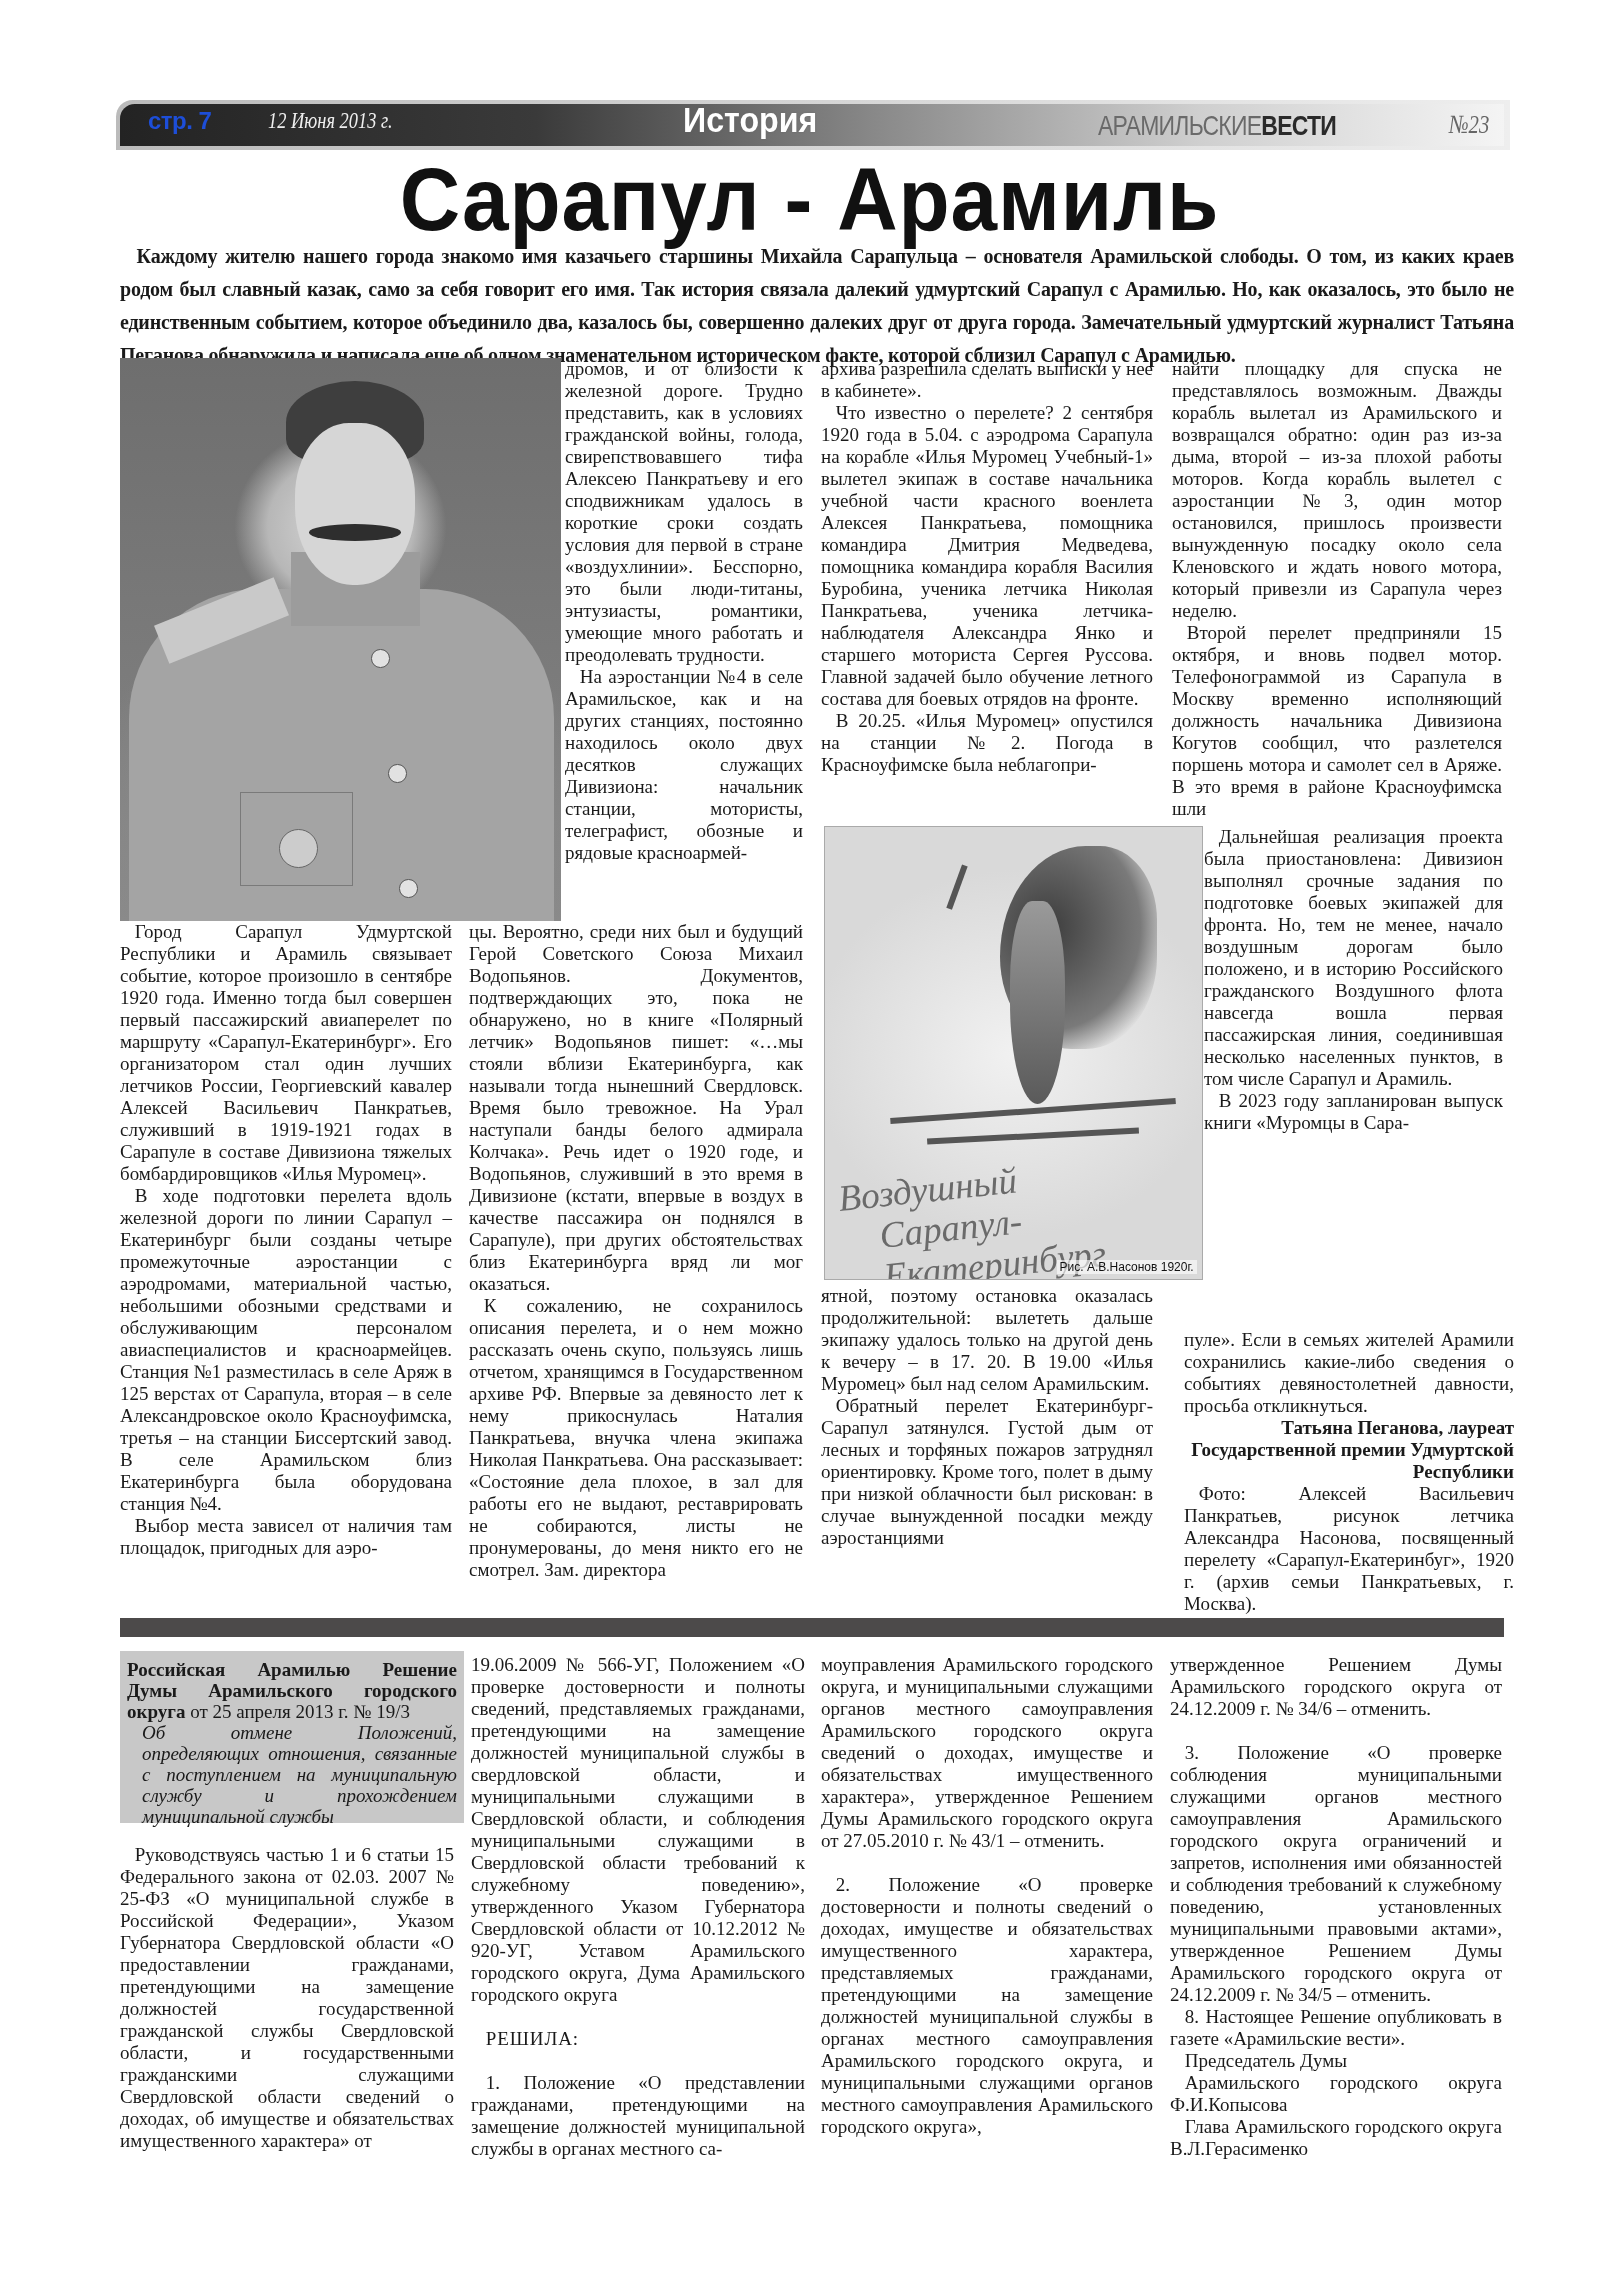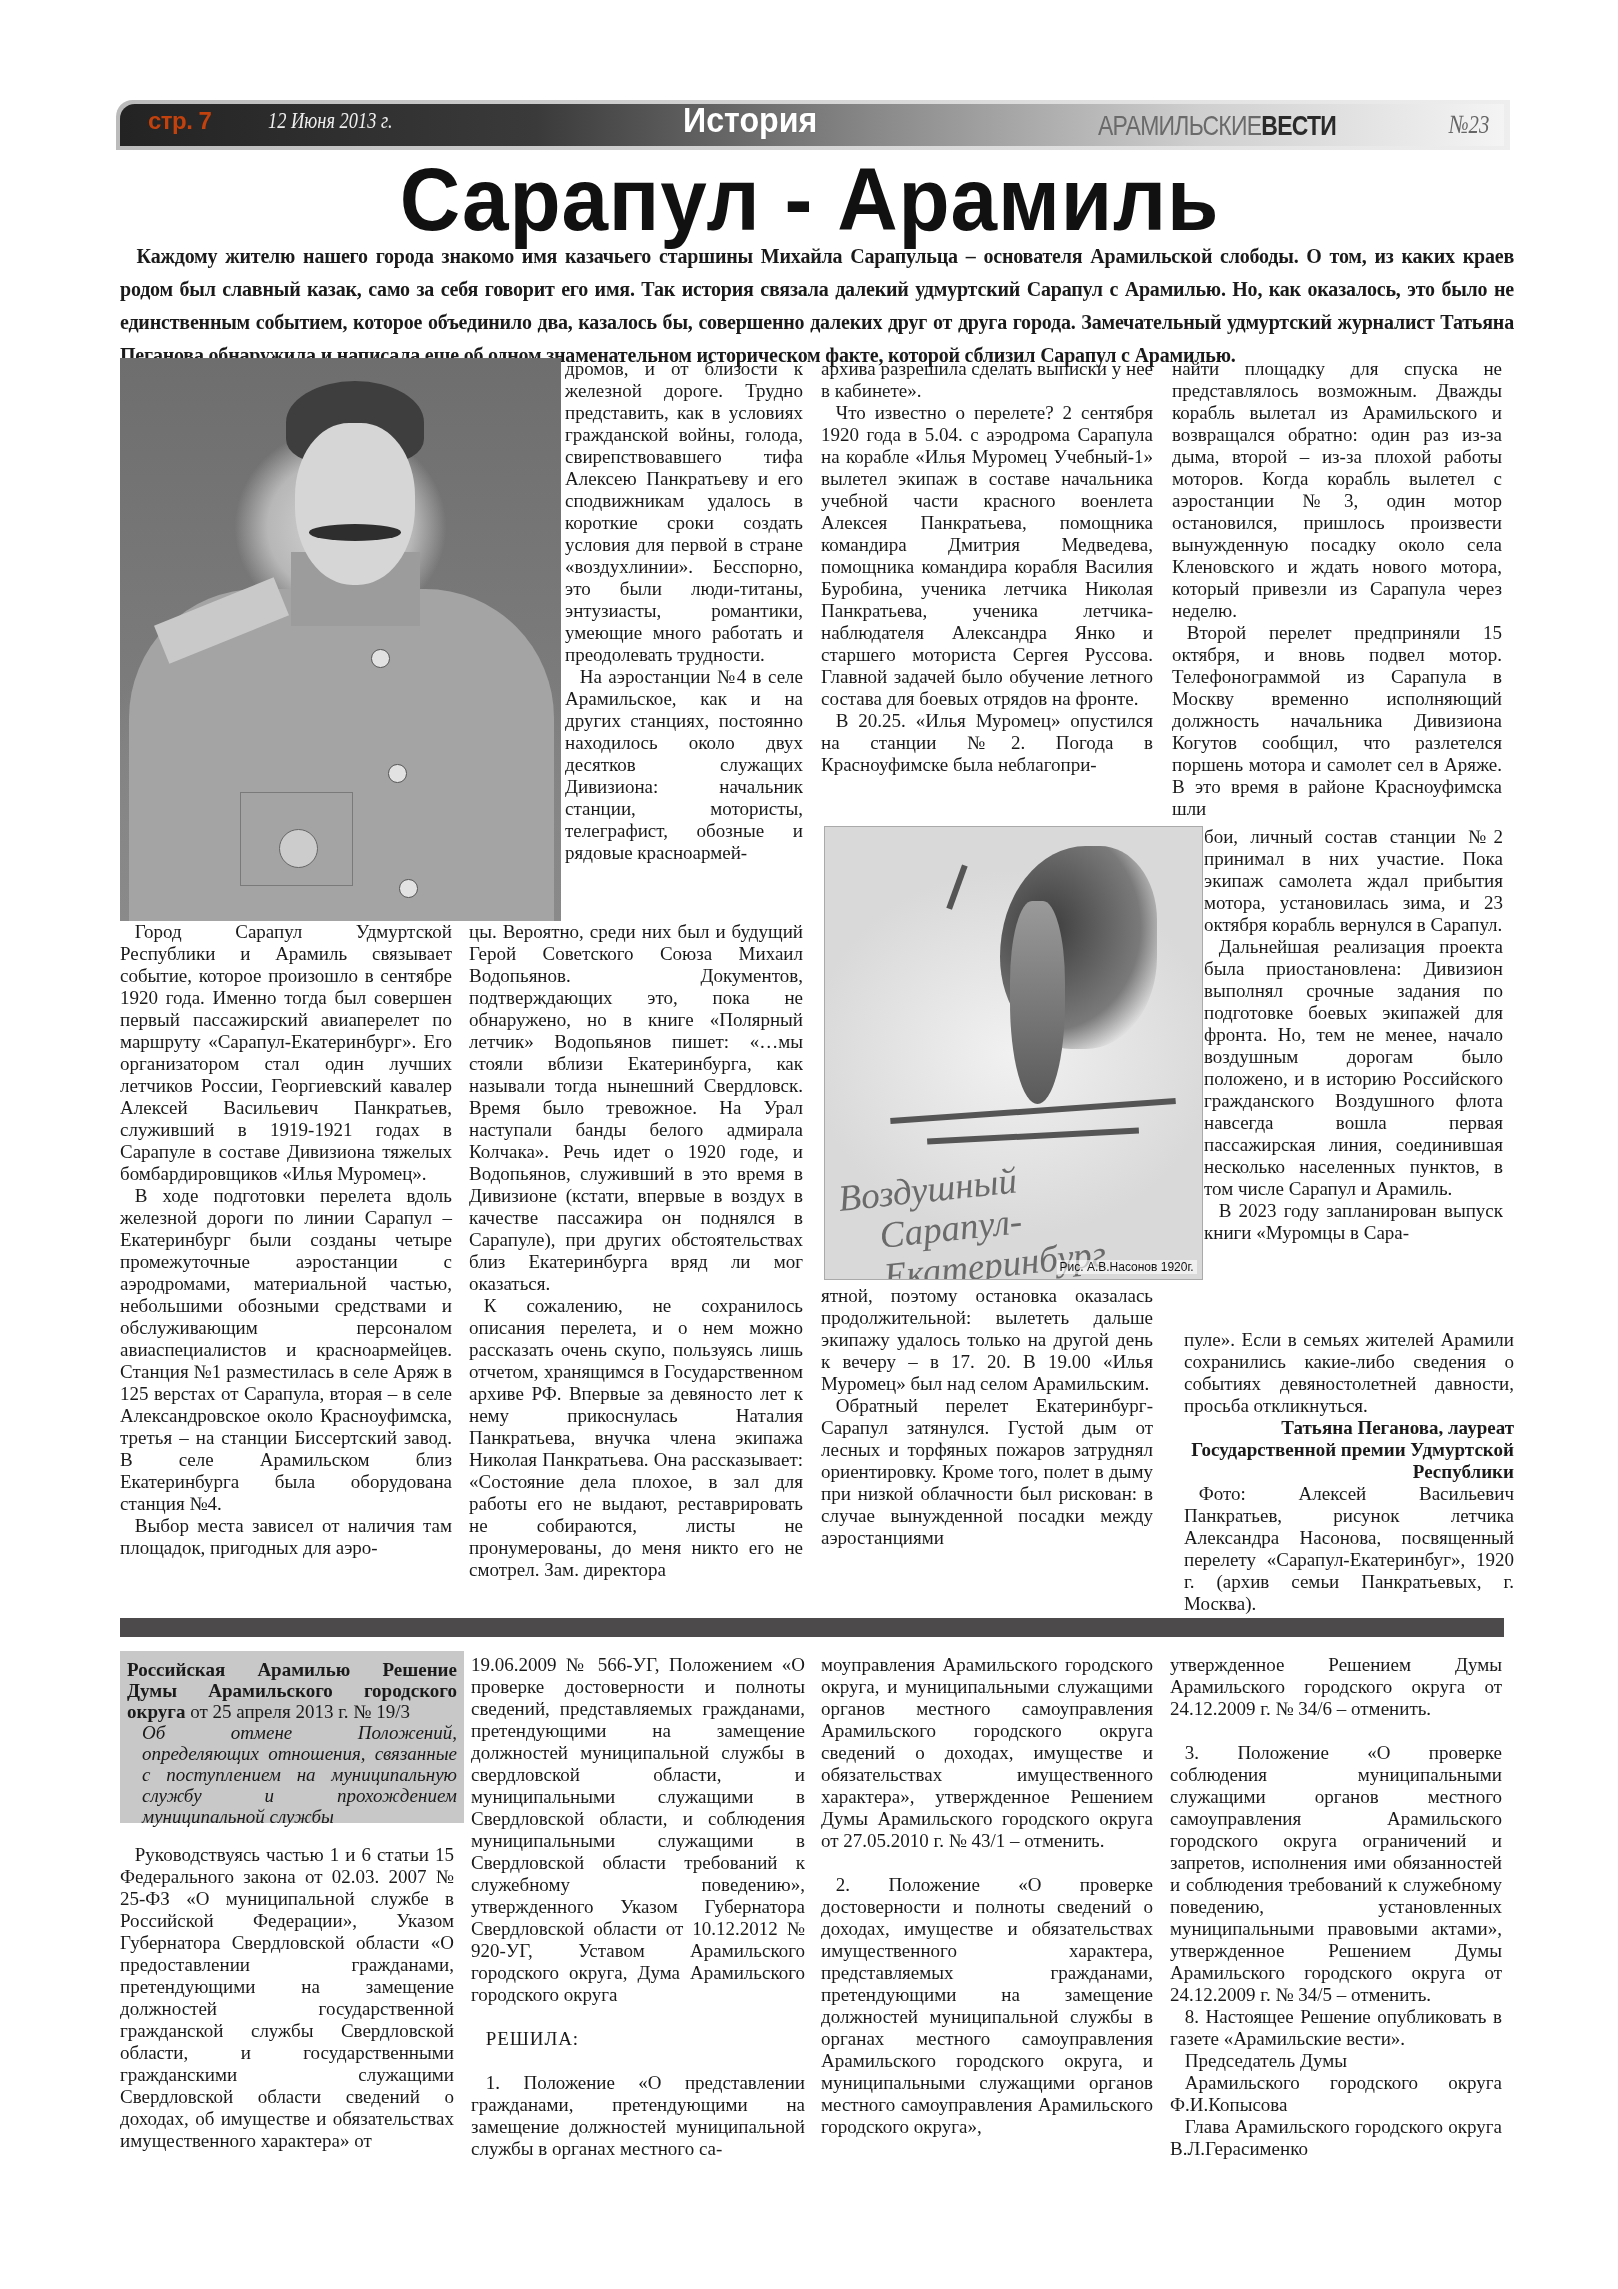--- a/index.html
+++ b/index.html
@@ -2,21 +2,21 @@
 <html style="font-size:14.8px"><head>
 <meta charset="utf-8">
 <style>
   html,body{margin:0;padding:0;background:#fff;}
   body{width:1619px;height:2290px;position:relative;overflow:hidden;font-family:"Liberation Serif","DejaVu Serif",serif;color:#1a1a1a;}
   .abs{position:absolute;}
   
   .topbar{left:120px;top:104px;width:1384px;height:42px;border-radius:14.8px 0 0 0;
     background:linear-gradient(90deg,#232323 0%,#3a3a3a 30%,#8a8a8a 55%,#cfcfcf 78%,#f4f4f4 100%);}
   .topbar-shadow{left:116px;top:100px;width:1394px;height:50px;border-radius:16.6px 0 0 0;background:linear-gradient(90deg,#bbb,#eee);z-index:0;}
-  .page-num{left:148px;top:107px;font-family:"Liberation Sans","DejaVu Sans",sans-serif;font-weight:bold;font-size:24px;color:#c2410c;letter-spacing:-0.5px;}
+  .page-num{left:148px;top:107px;font-family:"Liberation Sans","DejaVu Sans",sans-serif;font-weight:bold;font-size:24px;color:#1d4ed8;letter-spacing:-0.5px;}
   .issue-date{left:268px;top:108px;font-family:"Liberation Serif",serif;font-style:italic;font-size:23px;color:#eee;transform:scaleX(0.8);transform-origin:left;}
   .section{left:683px;top:100px;font-family:"Liberation Sans","DejaVu Sans",sans-serif;font-weight:bold;font-size:35px;color:#fff;transform:scaleX(0.92);transform-origin:left;text-shadow:0 0 1.8px #666;}
   .paper-name{left:1098px;top:110px;font-family:"Liberation Sans","DejaVu Sans",sans-serif;font-size:28px;color:#6a6a6a;letter-spacing:-0.9px;transform:scaleX(0.82);transform-origin:left;}
   .paper-name b{color:#2a2a2a;}
   .issue-no{left:1449px;top:110px;font-family:"Liberation Serif",serif;font-style:italic;font-size:26px;color:#666;transform:scaleX(0.8);transform-origin:left;}
   
   .headline{left:0;width:1619px;top:148px;text-align:center;font-family:"Liberation Sans","DejaVu Sans",sans-serif;font-weight:bold;font-size:89px;color:#111;letter-spacing:0.9px;transform:scaleX(0.94);}
   
   .lead{left:120px;top:240px;width:1394px;font-family:"Liberation Serif",serif;font-weight:bold;font-size:20px;line-height:33px;text-align:justify;text-indent:16.6px;letter-spacing:-0.2px;}
   .lead-rule{left:120px;top:359px;width:438px;height:1.8px;background:#555;}
@@ -128,21 +128,20 @@
   <p class="noind">ятной, поэтому остановка оказалась продолжительной: вылететь дальше экипажу удалось только на другой день к вечеру – в 17. 20. В 19.00 «Илья Муромец» был над селом Арамильским.</p>
   <p>Обратный перелет Екатеринбург-Сарапул затянулся. Густой дым от лесных и торфяных пожаров затруднял ориентировку. Кроме того, полет в дыму при низкой облачности был рискован: в случае вынужденной посадки между аэростанциями</p>
 </div>
 
 <div class="abs col" style="left:1172px;top:358px;width:330px;">
   <p class="noind">найти площадку для спуска не представлялось возможным. Дважды корабль вылетал из Арамильского и возвращался обратно: один раз из-за дыма, второй – из-за плохой работы моторов. Когда корабль вылетел с аэростанции №3, один мотор остановился, пришлось произвести вынужденную посадку около села Кленовского и ждать нового мотора, который привезли из Сарапула через неделю.</p>
   <p>Второй перелет предприняли 15 октября, и вновь подвел мотор. Телефонограммой из Сарапула в Москву временно исполняющий должность начальника Дивизиона Когутов сообщил, что разлетелся поршень мотора и самолет сел в Аряже. В это время в районе Красноуфимска шли</p>
 </div>
 
 <div class="abs col" style="left:1204px;top:826px;width:299px;">
-  <p class="noind">бои, личный состав станции №2 принимал в них участие. Пока экипаж самолета ждал прибытия мотора, установилась зима, и 23 октября корабль вернулся в Сарапул.</p>
   <p>Дальнейшая реализация проекта была приостановлена: Дивизион выполнял срочные задания по подготовке боевых экипажей для фронта. Но, тем не менее, начало воздушным дорогам было положено, и в историю Российского гражданского Воздушного флота навсегда вошла первая пассажирская линия, соединившая несколько населенных пунктов, в том числе Сарапул и Арамиль.</p>
   <p>В 2023 году запланирован выпуск книги «Муромцы в Сара-</p>
 </div>
 
 <div class="abs col" style="left:1172px;top:1329px;width:330px;margin-left:12px;">
   <p class="noind">пуле». Если в семьях жителей Арамили сохранились какие-либо сведения о событиях девяностолетней давности, просьба откликнуться.</p>
   <p class="sig">Татьяна Пеганова, лауреат Государственной премии Удмуртской Республики</p>
   <p>Фото: Алексей Васильевич Панкратьев, рисунок летчика Александра Насонова, посвященный перелету «Сарапул-Екатеринбуг», 1920 г. (архив семьи Панкратьевых, г. Москва).</p>
 </div>
 

